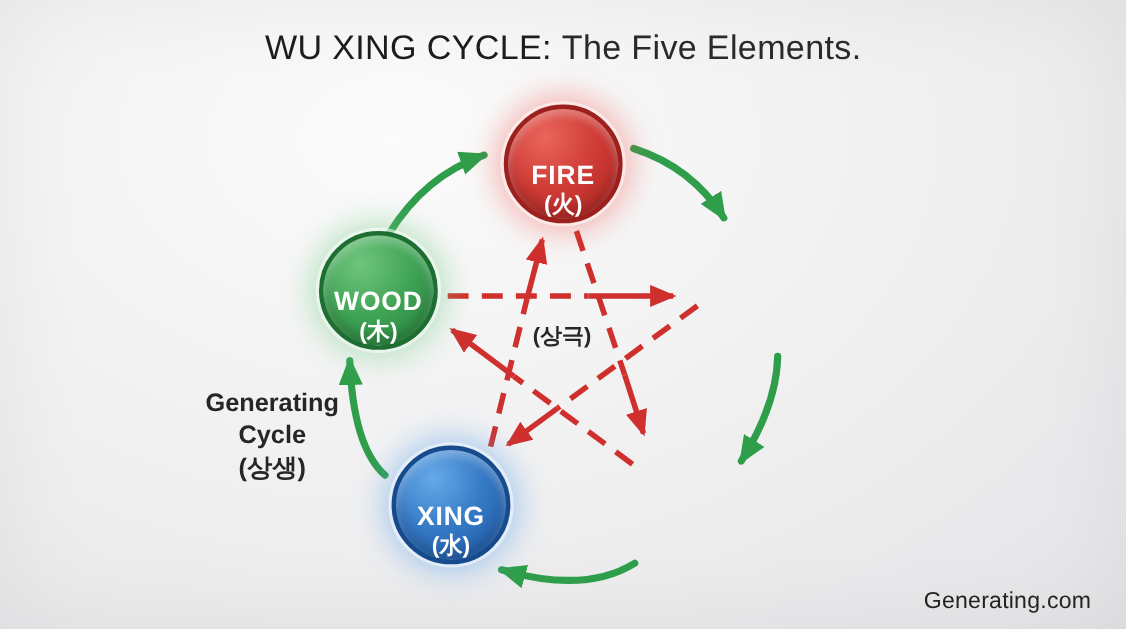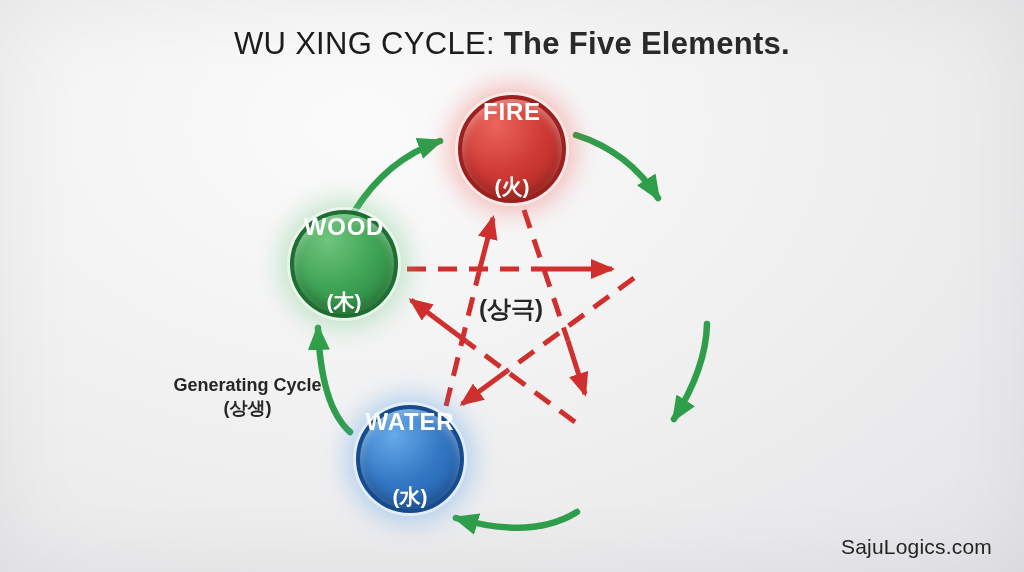--- a/index.html
+++ b/index.html
@@ -7,46 +7,46 @@
     position:relative;width:1024px;height:572px;overflow:hidden;
     font-family:"Liberation Sans",sans-serif;
     background:radial-gradient(ellipse at 35% 22%, #fbfbfb 0%, #efeff0 55%, #e4e4e7 100%);
     box-shadow:inset 0 0 90px rgba(0,0,0,.05);
   }
   .title{
     position:absolute;top:26px;left:0;width:100%;text-align:center;
     font-size:31px;color:#1c1c1c;letter-spacing:.3px;white-space:nowrap;
   }
   .title .emph{font-weight:400;}
-  .title .rest{font-weight:700;margin-left:9px;color:#2a2a2a;margin-top:15px;}
+  .title .rest{font-weight:400;margin-left:9px;color:#2a2a2a;margin-top:15px;}
   svg.arrows{position:absolute;left:0;top:0;width:1024px;height:572px;}
   .element{
     position:absolute;width:100px;height:100px;border-radius:50%;
     border:4px solid var(--ring);
     background:radial-gradient(circle at 34% 26%, var(--light) 0%, var(--mid) 48%, var(--dark) 100%);
     box-shadow:0 0 0 3px rgba(255,255,255,.55),
                0 0 26px 9px var(--glow),
                inset 0 5px 9px rgba(255,255,255,.35),
                inset 0 -7px 12px rgba(0,0,0,.20);
     color:var(--text);
-    display:flex;flex-direction:column;align-items:center;justify-content:space-between;
+    display:flex;flex-direction:column;align-items:center;justify-content:flex-end;
     text-align:center;line-height:1.12;
   }
   .element .name{font-size:24px;font-weight:700;letter-spacing:.8px;}
   .element .symbol{font-size:21px;font-weight:600;margin-top:2px;}
   .el-fire {left:458px;top:95px;}
   .el-wood {left:290px;top:210px;}
   .el-earth{left:626px;top:211px;}
   .el-water{left:356px;top:405px;}
   .el-metal{left:562px;top:401px;}
   .cycle-label{position:absolute;text-align:center;color:#262626;}
-  .generating-label{left:160px;top:374px;width:175px;font-size:18px;font-weight:600;line-height:1.28;}
+  .generating-label{left:160px;top:352px;width:175px;font-size:23px;font-weight:600;line-height:1.28;}
   .generating-label .hangul{font-weight:700;text-align:center;}
   .controlling-label{left:441px;top:293px;width:140px;font-size:16px;font-weight:600;line-height:1.25;}
-  .controlling-label .hangul{font-size:24px;font-weight:700;margin-top:1px;}
+  .controlling-label .hangul{font-size:20px;font-weight:700;margin-top:1px;}
   .watermark{
     position:absolute;right:32px;bottom:13px;font-size:21px;font-weight:500;color:#232323;
     letter-spacing:.2px;
   }
 </style>
 </head>
 <body>
 
 <div class="stage">
 
@@ -98,26 +98,26 @@
 
   <div class="element el-fire" style="--light: #ea655b; --mid: #cf3a35; --dark: #a82420; --ring: #9c201d; --glow: rgba(240,85,75,0.38); --text: #ffffff;">
     <span class="name">FIRE</span>
     <span class="symbol">(火)</span>
   </div>
   <div class="element el-wood" style="--light: #6fc57d; --mid: #3fa355; --dark: #247c39; --ring: #1e6e31; --glow: rgba(120,205,135,0.45); --text: #ffffff;">
     <span class="name">WOOD</span>
     <span class="symbol">(木)</span>
   </div>
   <div class="element el-water" style="--light: #66aae9; --mid: #3478c4; --dark: #1c55a1; --ring: #164b8d; --glow: rgba(95,165,235,0.45); --text: #ffffff;">
-    <span class="name">WATER</span>
+    <span class="name">XING</span>
     <span class="symbol">(水)</span>
   </div>
 
   <div class="cycle-label generating-label">
     <div>Generating Cycle</div>
     <div class="hangul">(상생)</div>
   </div>
   <div class="cycle-label controlling-label">
     <div class="hangul">(상극)</div>
   </div>
 
-  <div class="watermark">SajuLogics.com</div>
+  <div class="watermark">Generating.com</div>
 </div>
 
 </body></html>

